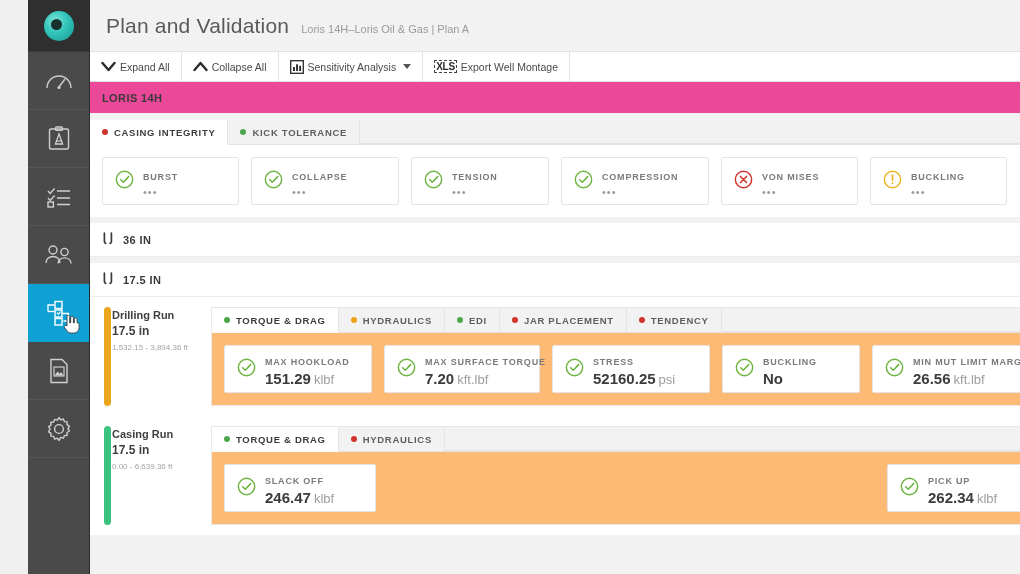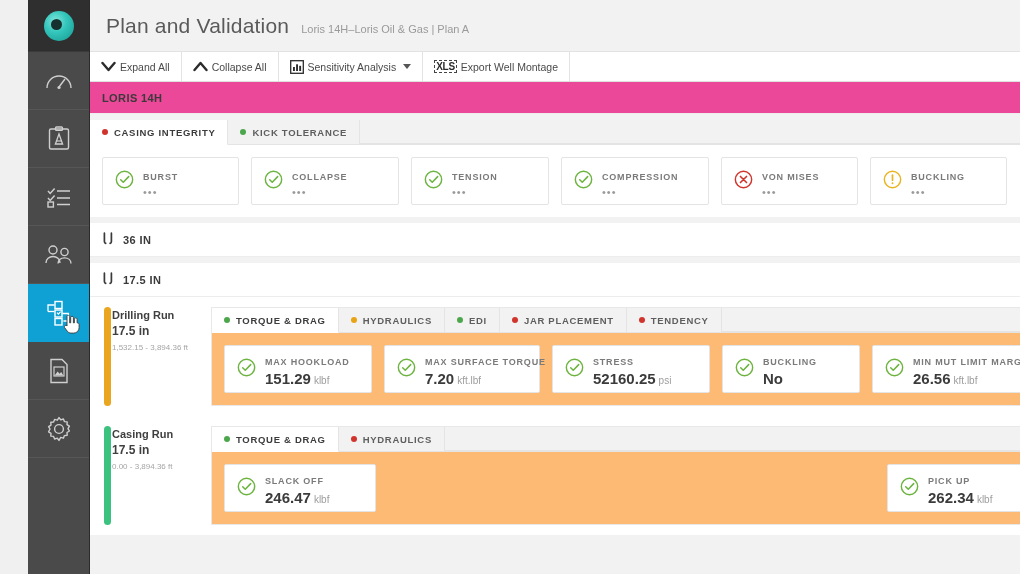--- a/index.html
+++ b/index.html
@@ -99,21 +99,21 @@
   .cards-row { display: flex; gap: 12px; padding: 12px; }
   .card {
     border: 1px solid #e4e4e4; background: #fff; border-radius: 2px;
     height: 48px; display: flex; align-items: center; gap: 9px;
     padding: 0 12px; min-width: 0;
   }
   .card-txt { min-width:0; }
   .card-label { font-size: 9px; letter-spacing: .8px; font-weight: bold; color: #7a7a7a; white-space:nowrap;}
   .card-dots { font-size: 11px; color:#9a9a9a; letter-spacing:1px; line-height:10px; margin-top:3px;}
   .card-value { font-size: 15px; font-weight: bold; color: #3b3b3b; margin-top: 1px; white-space:nowrap;}
-  .card-unit { font-size: 10px; font-weight: normal; color: #9d9d9d; margin-left: 3px; }
+  .card-unit { font-size: 13px; font-weight: normal; color: #9d9d9d; margin-left: 3px; }
 
   .status-ico { flex: 0 0 auto; }
 
   
   .section-bar {
     background: #fff; height: 34px; display: flex; align-items: center;
     padding-left: 12px; gap: 8px; border-bottom:1px solid #ededed;
   }
   .section-title { font-size: 11px; font-weight: bold; color: #3a3a3a; letter-spacing:.4px;}
 
@@ -482,21 +482,21 @@
 
           </div>
         </div>
       </div>
 
       <div class="run-row">
         <div class="run-accent" style="background:#3cc27f"></div>
         <div class="run-meta">
           <div class="run-name">Casing Run</div>
           <div class="run-size">17.5 in</div>
-          <div class="run-depth">0.00 - 3,894.36 ft</div>
+          <div class="run-depth">0.00 - 6,639.36 ft</div>
         </div>
         <div class="run-body">
           <div class="tabstrip inner">
             <div class="tab active">
               <span class="dot" style="background:#4ca64c"></span>
               <span>TORQUE &amp; DRAG</span>
             </div>
             <div class="tab">
               <span class="dot" style="background:#d0342c"></span>
               <span>HYDRAULICS</span>

